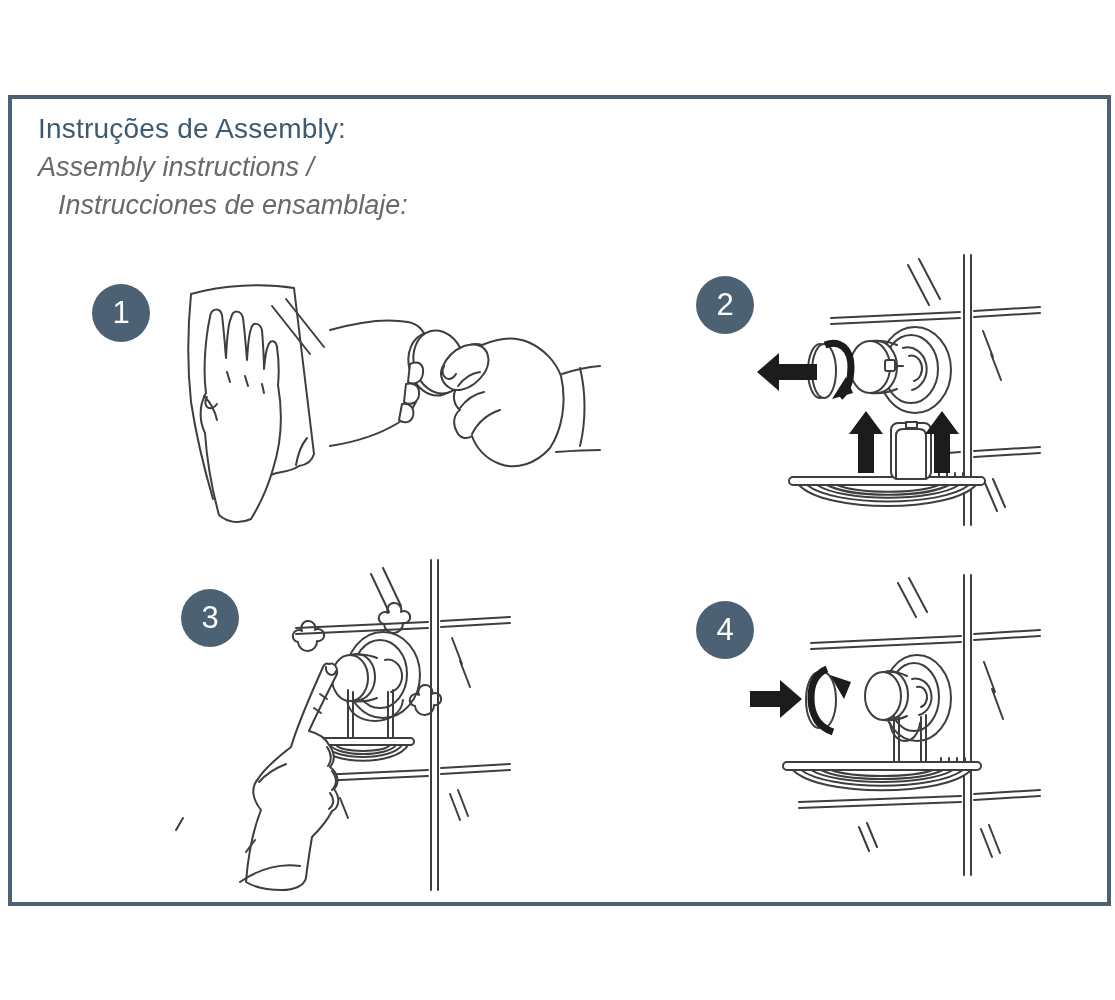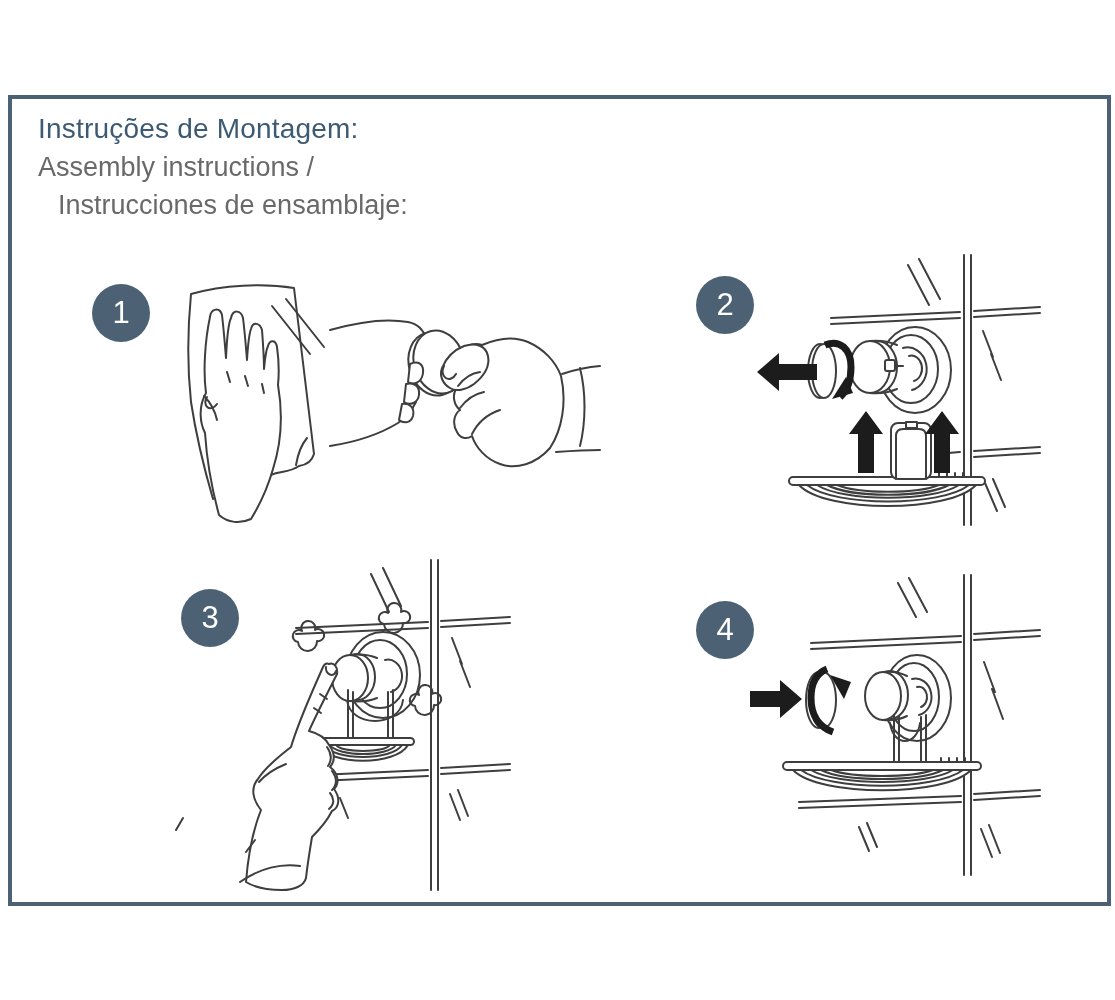--- a/index.html
+++ b/index.html
@@ -13,41 +13,41 @@
   }
   .frame{
     position:absolute;left:8px;top:95px;width:1103px;height:811px;
     box-sizing:border-box;border:4px solid var(--accent);background:transparent;
   }
   .title{
     position:absolute;left:38px;top:112px;font-size:28px;line-height:34px;
     color:var(--title-text);letter-spacing:.2px;
   }
   .subtitle{
-    position:absolute;left:38px;font-size:27px;line-height:34px;
+    position:absolute;left:38px;font-size:27px;line-height:34px;font-style:italic;
     color:var(--subtitle-text);
   }
   .sub-en{top:150px;} .sub-es{top:188px;margin-left:20px;}
   .badge{
     position:absolute;width:58px;height:58px;border-radius:50%;
     background:var(--accent);color:#fff;display:flex;align-items:center;justify-content:center;
     font-size:31px;
   }
   svg{position:absolute;overflow:visible;}
   .ln{fill:none;stroke:var(--line-art);stroke-width:2;stroke-linecap:round;stroke-linejoin:round;}
   .lnw{fill:#fff;stroke:var(--line-art);stroke-width:2;stroke-linecap:round;stroke-linejoin:round;}
   .blk{fill:var(--arrow-black);stroke:none;}
   .thick{fill:none;stroke:var(--arrow-black);stroke-width:7;stroke-linecap:butt;}
 </style>
 </head>
 <body>
 
 <div class="frame"></div>
 
-<div class="title">Instruções de Montagem:</div>
+<div class="title">Instruções de Assembly:</div>
 <div class="subtitle sub-en">Assembly instructions /</div>
 <div class="subtitle sub-es">Instrucciones de ensamblaje:</div>
 
 <div class="badge" style="left:92px;top:284px;">
   <span>1</span>
   </div>
 <div class="badge" style="left:696px;top:276px;">
   <span>2</span>
   </div>
 <div class="badge" style="left:181px;top:589px;">

